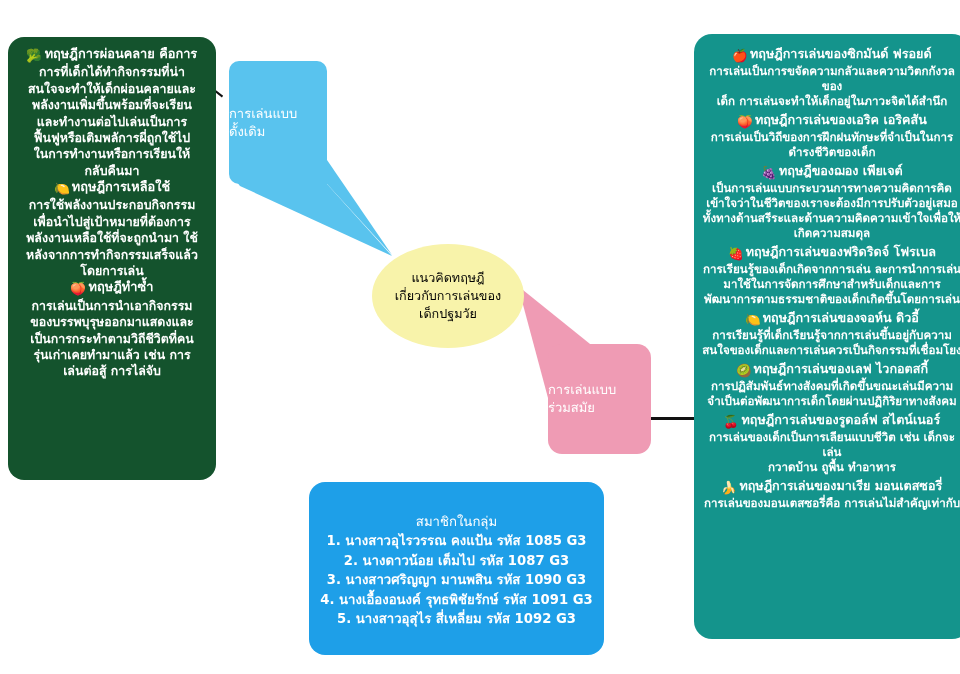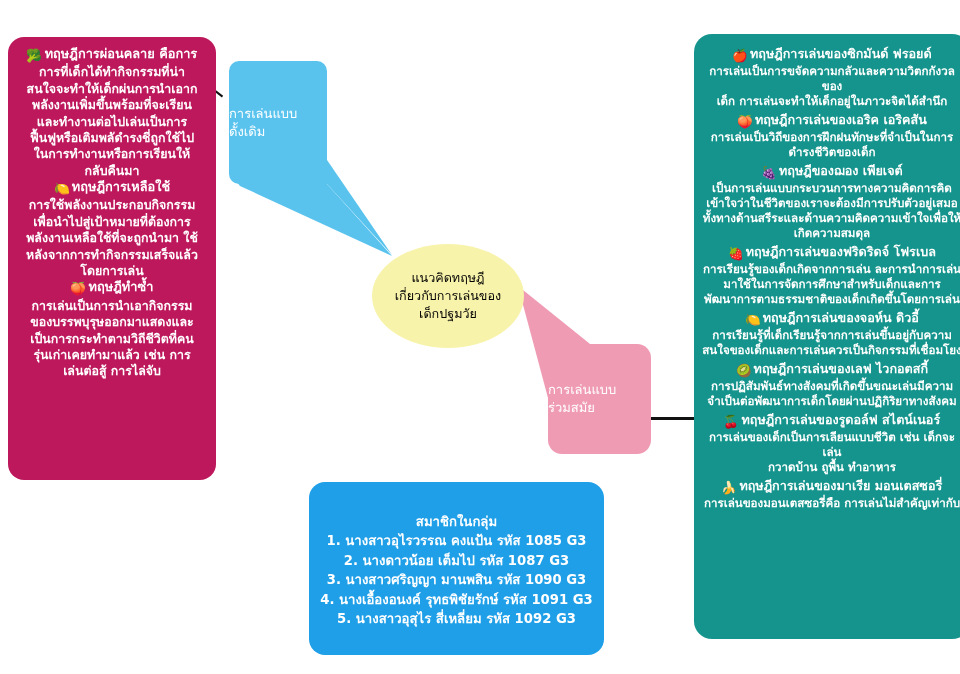--- a/index.html
+++ b/index.html
@@ -44,21 +44,21 @@
     vertical-align: -0.12em;
     margin-right: 2px;
   }
 
   
   #left-panel {
     left: 8px;
     top: 37px;
     width: 208px;
     height: 443px;
-    background: #be185d;
+    background: #14532d;
     border-radius: 16px;
     padding: 9px 7px 0 7px;
     font-size: 12.4px;
     line-height: 1.32;
   }
   #left-panel .head { font-size: 12.8px; }
 
   
   #right-panel {
     left: 694px;
@@ -79,21 +79,21 @@
     left: 309px;
     top: 482px;
     width: 295px;
     height: 173px;
     background: #1e9fe8;
     border-radius: 16px;
     padding: 30px 6px 0 6px;
     font-size: 13.2px;
     line-height: 1.47;
   }
-  #members-panel .m-title { font-weight: bold; }
+  #members-panel .m-title { font-weight: normal; }
   #members-panel .m-row   { font-weight: bold; }
 
   
   #centre-oval {
     position: absolute;
     left: 372px;
     top: 244px;
     width: 152px;
     height: 104px;
     background: #f8f3aa;
@@ -182,24 +182,24 @@
     <polygon points="327,160 327,184 392,255" fill="#59c3ee"></polygon>
     <polygon points="229,172 327,184 392,256 240,186" fill="#59c3ee"></polygon>
 
     <polygon points="518,286 600,352 548,398" fill="#ef9bb4"></polygon>
   </svg>
 
   <div class="panel" id="left-panel">
       <div class="grp">
         <p class="head"><span class="bullet">🥦</span>ทฤษฎีการผ่อนคลาย คือการ</p>
         <p class="body-line">การที่เด็กได้ทำกิจกรรมที่น่า</p>
-        <p class="body-line">สนใจจะทำให้เด็กผ่นการนำเอาก</p>
+        <p class="body-line">สนใจจะทำให้เด็กผ่อนคลายและ</p>
         <p class="body-line">พลังงานเพิ่มขึ้นพร้อมที่จะเรียน</p>
         <p class="body-line">และทำงานต่อไปเล่นเป็นการ</p>
-        <p class="body-line">ฟื้นฟูหรือเติมพลัดำรงชี่ถูกใช้ไป</p>
+        <p class="body-line">ฟื้นฟูหรือเติมพลัการผี่ถูกใช้ไป</p>
         <p class="body-line">ในการทำงานหรือการเรียนให้</p>
         <p class="body-line">กลับคืนมา</p>
       </div>
       <div class="grp">
         <p class="head"><span class="bullet">🍋</span>ทฤษฎีการเหลือใช้</p>
         <p class="body-line">การใช้พลังงานประกอบกิจกรรม</p>
         <p class="body-line">เพื่อนำไปสู่เป้าหมายที่ต้องการ</p>
         <p class="body-line">พลังงานเหลือใช้ที่จะถูกนำมา ใช้</p>
         <p class="body-line">หลังจากการทำกิจกรรมเสร็จแล้ว</p>
         <p class="body-line">โดยการเล่น</p>

